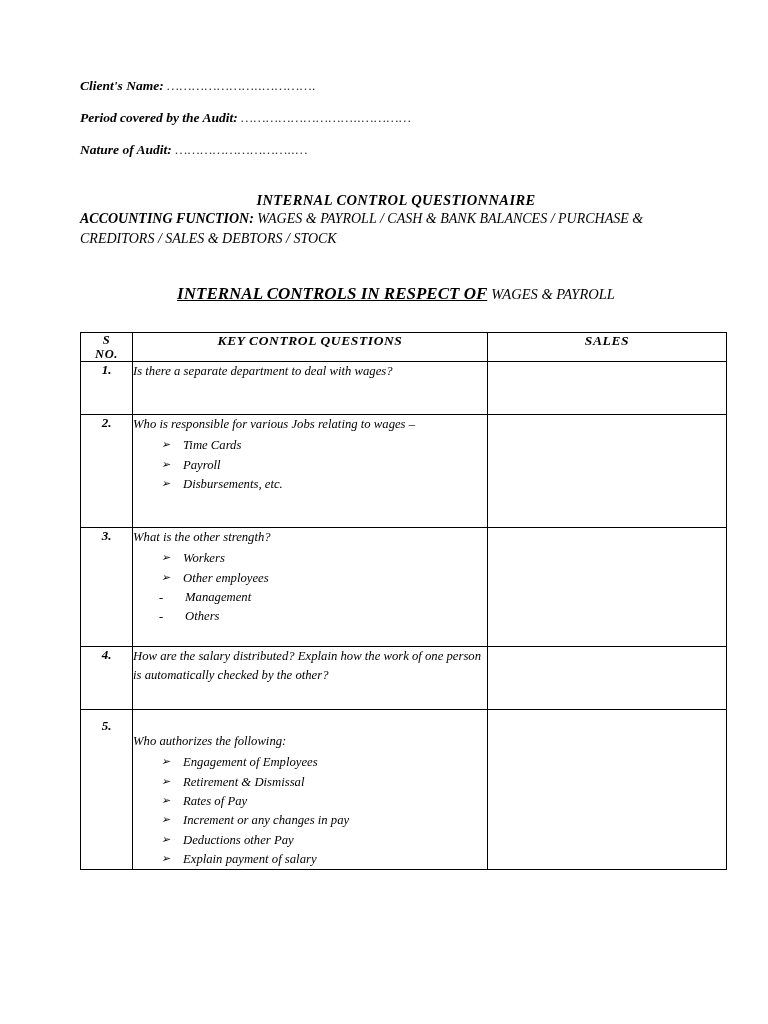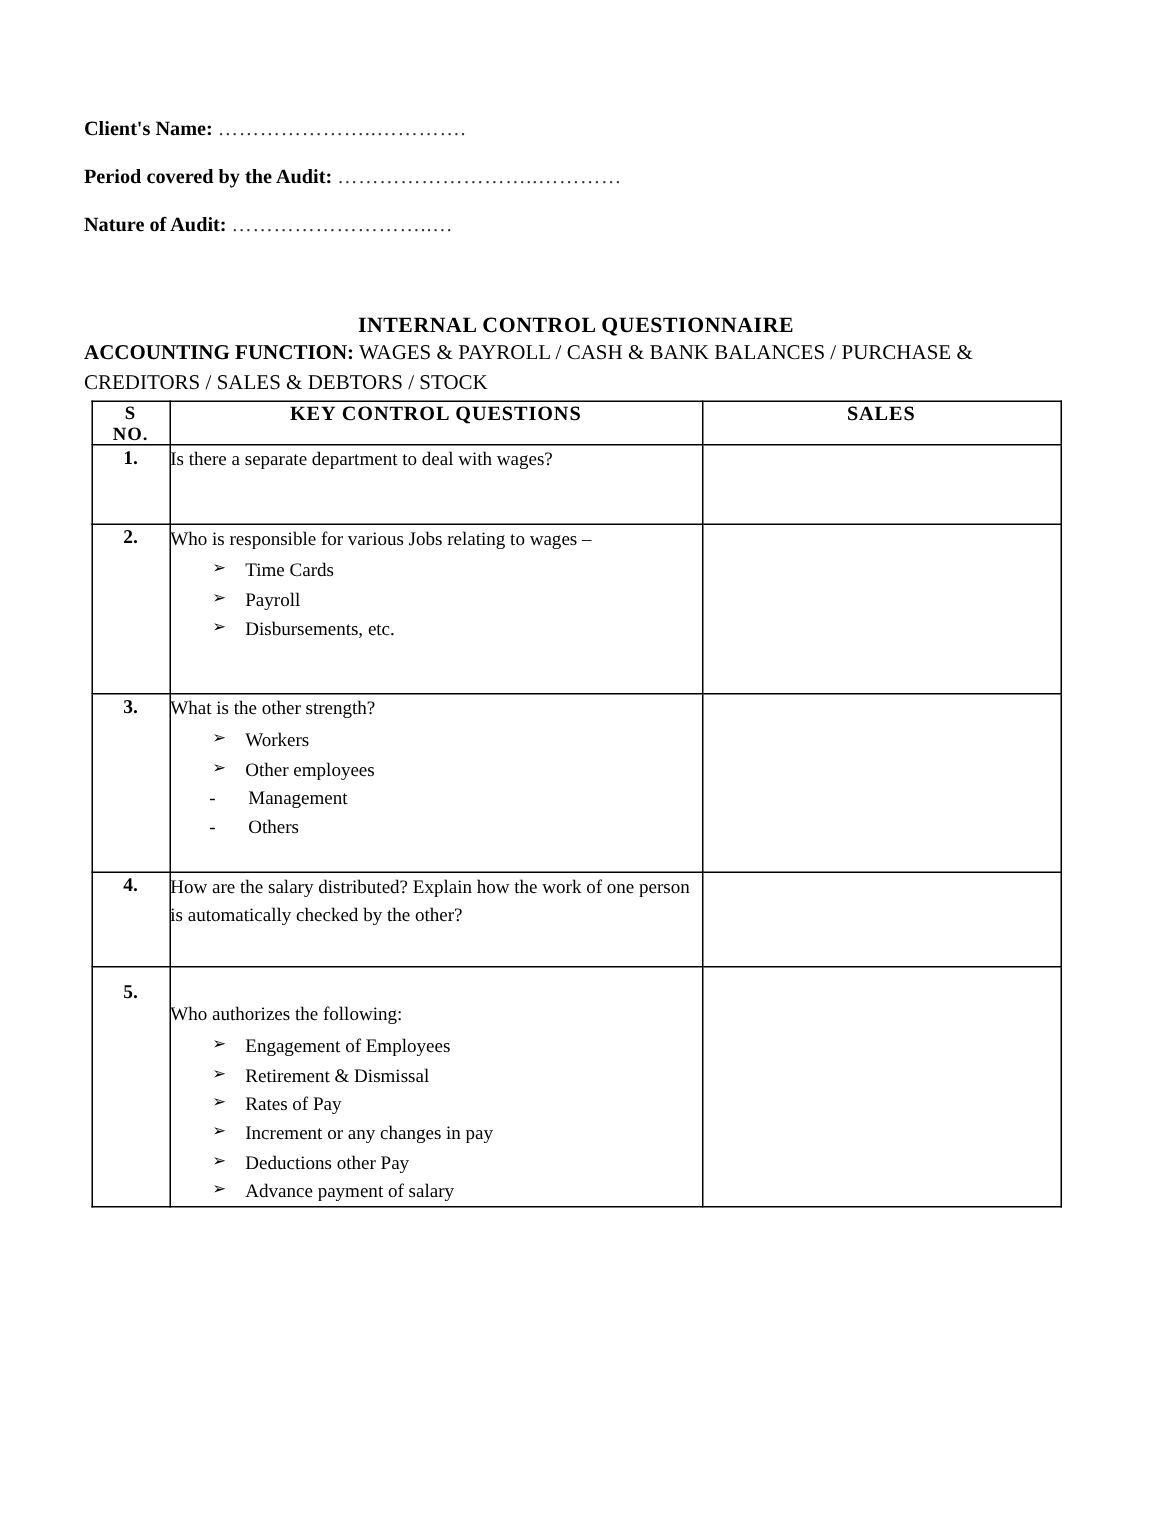--- a/index.html
+++ b/index.html
@@ -15,21 +15,22 @@
     overflow: hidden;
   }
   .page {
     position: relative;
     width: 768px;
     height: 1024px;
     padding: 0;
     box-sizing: border-box;
   }
   .content {
-    padding: 78px 56px 0 56px;
+    padding: 78px 56px 0 80px;
+    font-style: italic;
   }
 
   
   .field-line {
     font-size: 13.5px;
     margin-bottom: 16px;
     white-space: nowrap;
   }
   .field-label {
     font-weight: bold;
@@ -37,21 +38,21 @@
   }
   .dots {
     font-size: 13.5px;
     letter-spacing: 0.5px;
     color: #333;
   }
 
   
   .title-block {
     text-align: center;
-    margin-top: 51px;
+    margin-top: 34px;
   }
   .title-main {
     font-weight: bold;
     font-size: 14.5px;
     letter-spacing: 0.4px;
   }
   .title-sub {
     font-weight: bold;
     font-size: 13px;
     margin-top: 3px;
@@ -181,20 +182,24 @@
 
     <div class="title-block">
       <div class="title-main">INTERNAL CONTROL QUESTIONNAIRE</div>
     </div>
 
     <div class="acct-func">
       <span class="bold">ACCOUNTING FUNCTION:</span>
       <span>WAGES &amp; PAYROLL / CASH &amp; BANK BALANCES / PURCHASE &amp; CREDITORS / SALES &amp; DEBTORS / STOCK</span>
     </div>
 
+    <div class="section-title">
+      <span class="underline-bold">INTERNAL CONTROLS IN RESPECT OF</span>
+      <span class="small-caps-part">WAGES &amp; PAYROLL</span>
+    </div>
 
     <table class="icq">
       <colgroup>
         <col class="col-sno">
         <col class="col-q">
         <col class="col-rep">
       </colgroup>
       <thead>
         <tr>
           <th class="sno-head">
@@ -255,21 +260,21 @@
         <tr>
           <td class="sno" style="height:148px; vertical-align:top; padding-top:8px;">5.</td>
           <td class="qcell" style="padding-top:22px;">
             <span class="q-text">Who authorizes the following:</span>
             <ul class="bullets">
               <li><span class="arrow">➢</span><span>Engagement of Employees</span></li>
               <li><span class="arrow">➢</span><span>Retirement &amp; Dismissal</span></li>
               <li><span class="arrow">➢</span><span>Rates of Pay</span></li>
               <li><span class="arrow">➢</span><span>Increment or any changes in pay</span></li>
               <li><span class="arrow">➢</span><span>Deductions other Pay</span></li>
-              <li><span class="arrow">➢</span><span>Advance payment of salary</span></li>
+              <li><span class="arrow">➢</span><span>Explain payment of salary</span></li>
             </ul>
           </td>
           <td class="reply"></td>
         </tr>
       </tbody>
     </table>
 
   </div>
 </div>
 

